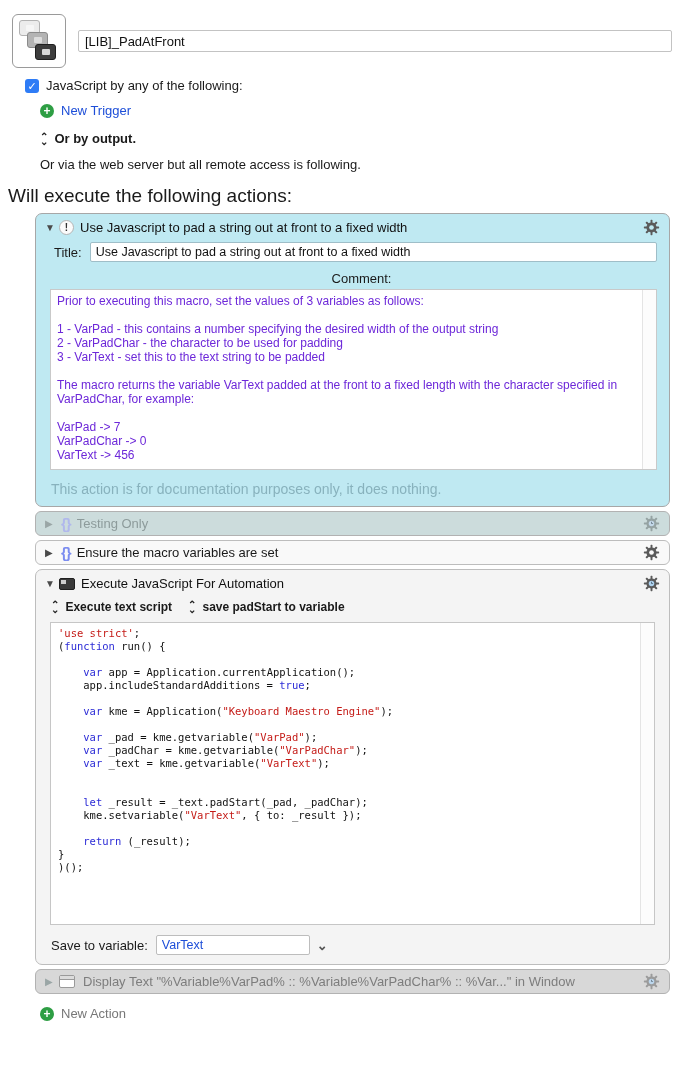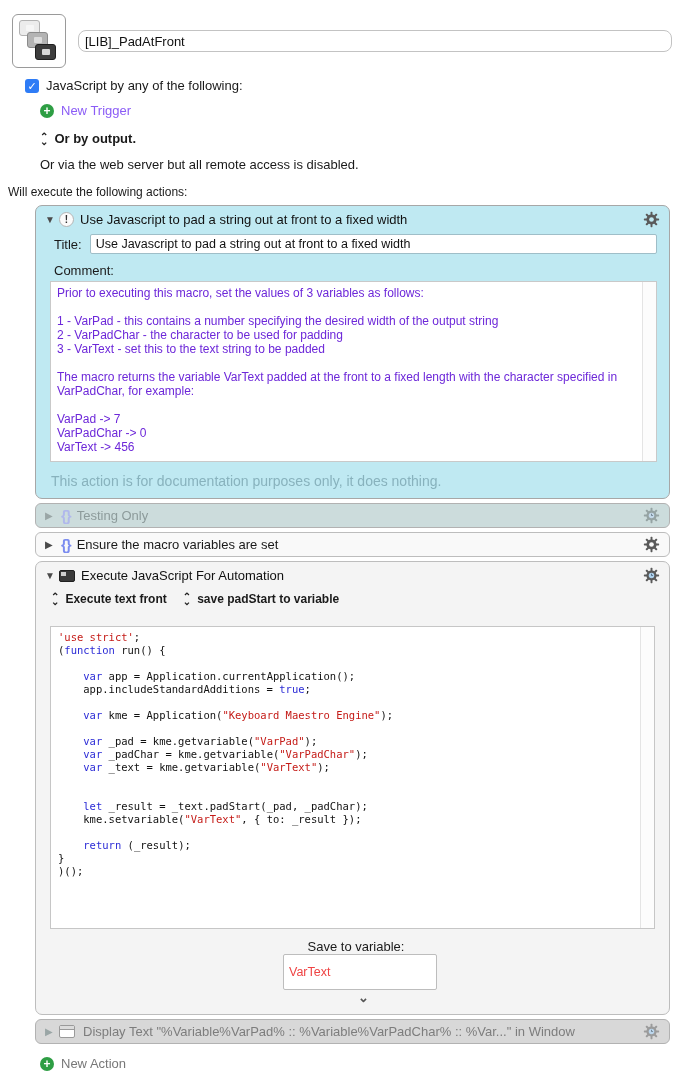--- a/index.html
+++ b/index.html
@@ -7,50 +7,50 @@
 
   
   .top-row{display:flex;margin:14px 18px 0 12px;}
   .macro-icon{width:52px;height:52px;border:1px solid #9a9a9a;border-radius:6px;background:#fff;position:relative;flex:0 0 auto;}
   .key{position:absolute;width:21px;height:16px;border-radius:3px;box-sizing:border-box;}
   .key1{left:6px;top:5px;background:#ececec;border:1px solid #b2b2b2;}
   .key2{left:14px;top:17px;background:#b4b4b4;border:1px solid #8b8b8b;}
   .key3{left:22px;top:29px;background:#3d3d3d;border:1px solid #1f1f1f;}
   .key-inner{position:absolute;left:6px;top:4px;width:8px;height:6px;border-radius:1px;background:rgba(255,255,255,.55);}
   .key3 .key-inner{background:#d8d8d8;}
-  .name-field{flex:1;height:20px;margin:16px 0 0 12px;border:1px solid #c3c3c3;border-radius:8px;font-size:13px;padding:0 6px;color:#111;font-family:"Liberation Sans",sans-serif;background:#fff;}
+  .name-field{flex:1;height:20px;margin:16px 0 0 12px;border:1px solid #c3c3c3;border-radius:2px;font-size:13px;padding:0 6px;color:#111;font-family:"Liberation Sans",sans-serif;background:#fff;}
 
   
   .check-row{display:flex;align-items:center;margin:10px 0 0 25px;}
   .checkbox{width:14px;height:14px;border-radius:3px;background:#2e7cf6;display:flex;align-items:center;justify-content:center;color:#fff;font-size:11px;line-height:14px;flex:0 0 auto;}
   .check-row label{margin-left:7px;font-size:13px;}
   .plus-row{display:flex;align-items:center;margin:10px 0 0 40px;}
   .plus-circle{width:14px;height:14px;border-radius:50%;background:#2e9e44;color:#fff;display:flex;align-items:center;justify-content:center;font-size:12px;font-weight:bold;line-height:14px;flex:0 0 auto;}
-  .plus-row .lbl{margin-left:7px;font-size:13px;color:#8b5cf6;}
+  .plus-row .lbl{margin-left:7px;font-size:13px;color:#1d4ed8;}
   .script-row{display:flex;align-items:center;margin:13px 0 0 40px;font-size:13px;font-weight:bold;}
   .updown{display:inline-flex;flex-direction:column;align-items:center;margin-right:6px;color:#222;}
   .updown span{font-size:10px;line-height:5px;font-weight:bold;}
   .web-row{margin:11px 0 0 40px;font-size:13px;}
-  .will-row{margin:13px 8px 0 8px;font-size:12px;}
+  .will-row{margin:13px 8px 0 8px;font-size:19px;}
 
   
   .actions{margin:6px 20px 0 35px;width:635px;box-sizing:border-box;}
 
   
   .action-doc{background:#bfe9f2;border:1px solid #a7a7a7;border-radius:7px;box-sizing:border-box;padding-bottom:9px;}
   .act-header{display:flex;align-items:center;padding:5px 9px 3px 9px;}
   .tri{font-size:10px;color:#4a4a4a;width:12px;flex:0 0 auto;}
   .tri.dim{color:#9aa6a6;}
   .excl{width:15px;height:15px;border-radius:50%;background:#fbfbfb;border:1px solid #b4b4b4;color:#333;font-size:10px;font-weight:bold;display:flex;align-items:center;justify-content:center;margin:0 6px 0 2px;flex:0 0 auto;box-sizing:border-box;}
   .act-title{flex:1;font-size:13px;color:#111;white-space:nowrap;overflow:hidden;}
   .gear-svg{flex:0 0 auto;margin-left:8px;}
   .title-row{display:flex;align-items:center;margin:3px 12px 0 18px;}
   .title-row .lab{font-size:13px;margin-right:8px;}
   .title-input{flex:1;height:18px;border:1px solid #9fbec8;border-radius:2px;font-size:12.5px;padding:0 5px;font-family:"Liberation Sans",sans-serif;background:#fff;color:#111;}
-  .comment-lab{font-size:13px;margin:9px 0 3px 18px;}
+  .comment-lab{font-size:13px;margin:9px 0 3px 18px;text-align:center;}
   .comment-box{position:relative;margin:0 12px 0 14px;height:181px;background:#fff;border:1px solid #c9c9c9;box-sizing:border-box;font-size:12px;line-height:14px;white-space:pre-wrap;padding:4px 20px 4px 6px;overflow:hidden;color:#6d28d9;}
   .scrolltrack{position:absolute;top:0;right:0;bottom:0;width:13px;background:#fcfcfc;border-left:1px solid #e4e4e4;}
   .doc-note{margin:11px 0 0 15px;font-size:14px;color:#88b2bd;}
 
   
   .row-action{display:flex;align-items:center;height:25px;border-radius:6px;box-sizing:border-box;padding:0 9px;margin-top:4px;}
   .row-testing{background:#ccdcdc;border:1px solid #b2b2b2;}
   .row-ensure{background:#f9f9f9;border:1px solid #bdbdbd;}
   .row-display{background:#d8d8d8;border:1px solid #b2b2b2;}
   .row-action .txt{flex:1;font-size:13px;margin-left:6px;white-space:nowrap;overflow:hidden;}
@@ -59,27 +59,27 @@
   .brace{font-weight:bold;font-size:15px;letter-spacing:-1px;margin-left:4px;}
   .brace.on{color:#7b8cf0;}
   .brace.off{color:#b0b8ec;}
 
   
   .action-js{background:#f4f4f4;border:1px solid #bdbdbd;border-radius:7px;margin-top:4px;box-sizing:border-box;padding-bottom:9px;}
   .screen-icon{width:16px;height:12px;background:#3a3a3a;border:1px solid #202020;border-radius:2px;position:relative;margin:0 6px 0 2px;flex:0 0 auto;box-sizing:border-box;}
   .screen-icon::before{content:"";position:absolute;left:1px;top:1px;width:5px;height:4px;background:#cfcfcf;}
   .sub-row{display:flex;align-items:center;margin:5px 0 0 15px;font-size:12px;font-weight:bold;}
   .sub-row .seg{display:flex;align-items:center;margin-right:16px;}
-  .code-box{position:relative;margin:20px 14px 0 14px;height:303px;background:#fff;border:1px solid #c6c6c6;box-sizing:border-box;font-family:"DejaVu Sans Mono",monospace;font-size:10.5px;line-height:13px;padding:4px 20px 4px 7px;overflow:hidden;white-space:pre;}
+  .code-box{position:relative;margin:8px 14px 0 14px;height:303px;background:#fff;border:1px solid #c6c6c6;box-sizing:border-box;font-family:"DejaVu Sans Mono",monospace;font-size:10.5px;line-height:13px;padding:4px 20px 4px 7px;overflow:hidden;white-space:pre;}
   .c-p{color:#111;}
   .c-k{color:#2b2bd6;}
   .c-s{color:#c41a16;}
-  .save-row{display:flex;align-items:center;margin:10px 0 0 15px;flex-direction:column;}
+  .save-row{display:flex;align-items:center;margin:10px 0 0 15px;}
   .save-row .lab{font-size:13px;margin-right:8px;}
-  .save-input{width:142px;height:18px;border:1px solid #bdbdbd;border-radius:2px;font-size:12.5px;padding:8px 5px;font-family:"Liberation Sans",sans-serif;background:#fff;color:#ef4444;}
+  .save-input{width:142px;height:18px;border:1px solid #bdbdbd;border-radius:2px;font-size:12.5px;padding:0 5px;font-family:"Liberation Sans",sans-serif;background:#fff;color:#1d4ed8;}
   .chev{font-size:13px;color:#555;margin-left:7px;font-weight:bold;}
 
   .window-icon{width:16px;height:13px;background:#fff;border:1px solid #9a9a9a;border-radius:2px;position:relative;margin:0 2px 0 2px;flex:0 0 auto;box-sizing:border-box;}
   .window-icon::before{content:"";position:absolute;left:0;top:0;right:0;height:3px;background:#dcdcdc;border-bottom:1px solid #9a9a9a;}
 
   .new-action{display:flex;align-items:center;margin:12px 0 0 5px;}
   .new-action .lbl{margin-left:7px;font-size:13px;color:#777;}
 </style>
 </head>
 <body>
@@ -110,21 +110,21 @@
 </div>
 
 <div class="script-row">
   <span class="updown">
       <span>⌃</span>
       <span>⌄</span>
     </span>
   <span>Or by output.</span>
 </div>
 
-<div class="web-row">Or via the web server but all remote access is disabled.</div>
+<div class="web-row">Or via the web server but all remote access is following.</div>
 
 <div class="will-row">Will execute the following actions:</div>
 
 <div class="actions">
 
   <div class="action-doc">
     <div class="act-header">
       <span class="tri">▼</span>
       <span class="excl">!</span>
       <span class="act-title">Use Javascript to pad a string out at front to a fixed width</span>
@@ -211,21 +211,21 @@
         <circle cx="8" cy="8" r="2.6" fill="#aed2ee"></circle>
         <path d="M8 8 L8 6.4 M8 8 L9.3 8" stroke="#3d5266" stroke-width="0.7" fill="none"></path>
       </svg>
     </div>
     <div class="sub-row">
       <span class="seg">
         <span class="updown">
             <span>⌃</span>
             <span>⌄</span>
           </span>
-        <span>Execute text front</span>
+        <span>Execute text script</span>
       </span>
       <span class="seg">
         <span class="updown">
             <span>⌃</span>
             <span>⌄</span>
           </span>
         <span>save padStart to variable</span>
       </span>
     </div>
     <div class="code-box"><div><span class="c-s">'use strict'</span><span class="c-p">;</span></div><div><span class="c-p">(</span><span class="c-k">function</span><span class="c-p"> run() {</span></div><div>&nbsp;</div><div><span class="c-p">    </span><span class="c-k">var</span><span class="c-p"> app = Application.currentApplication();</span></div><div><span class="c-p">    app.includeStandardAdditions = </span><span class="c-k">true</span><span class="c-p">;</span></div><div>&nbsp;</div><div><span class="c-p">    </span><span class="c-k">var</span><span class="c-p"> kme = Application(</span><span class="c-s">"Keyboard Maestro Engine"</span><span class="c-p">);</span></div><div>&nbsp;</div><div><span class="c-p">    </span><span class="c-k">var</span><span class="c-p"> _pad = kme.getvariable(</span><span class="c-s">"VarPad"</span><span class="c-p">);</span></div><div><span class="c-p">    </span><span class="c-k">var</span><span class="c-p"> _padChar = kme.getvariable(</span><span class="c-s">"VarPadChar"</span><span class="c-p">);</span></div><div><span class="c-p">    </span><span class="c-k">var</span><span class="c-p"> _text = kme.getvariable(</span><span class="c-s">"VarText"</span><span class="c-p">);</span></div><div>&nbsp;</div><div>&nbsp;</div><div><span class="c-p">    </span><span class="c-k">let</span><span class="c-p"> _result = _text.padStart(_pad, _padChar);</span></div><div><span class="c-p">    kme.setvariable(</span><span class="c-s">"VarText"</span><span class="c-p">, { to: _result });</span></div><div>&nbsp;</div><div><span class="c-p">    </span><span class="c-k">return</span><span class="c-p"> (_result);</span></div><div><span class="c-p">}</span></div><div><span class="c-p">)();</span></div><span class="scrolltrack"></span></div>

